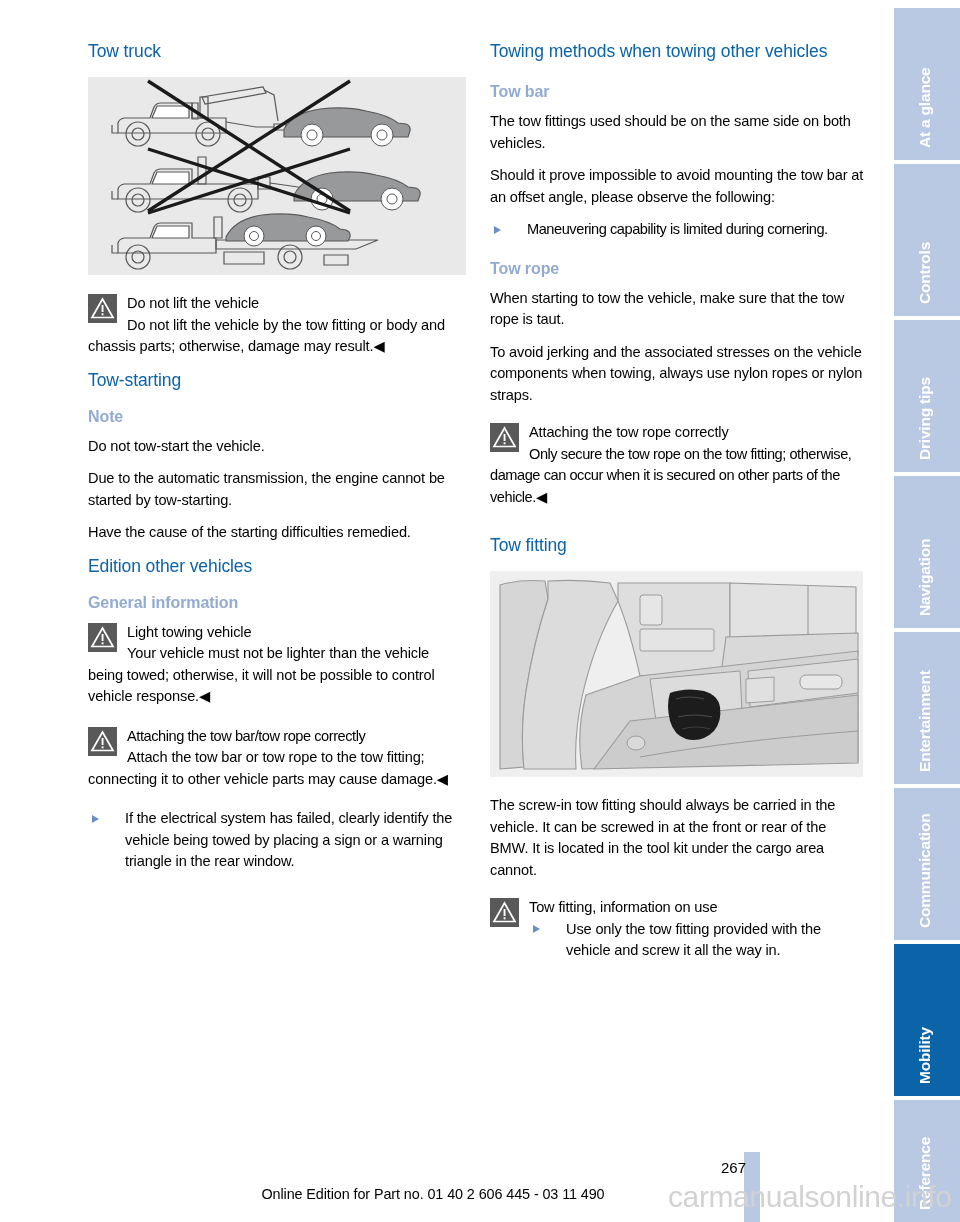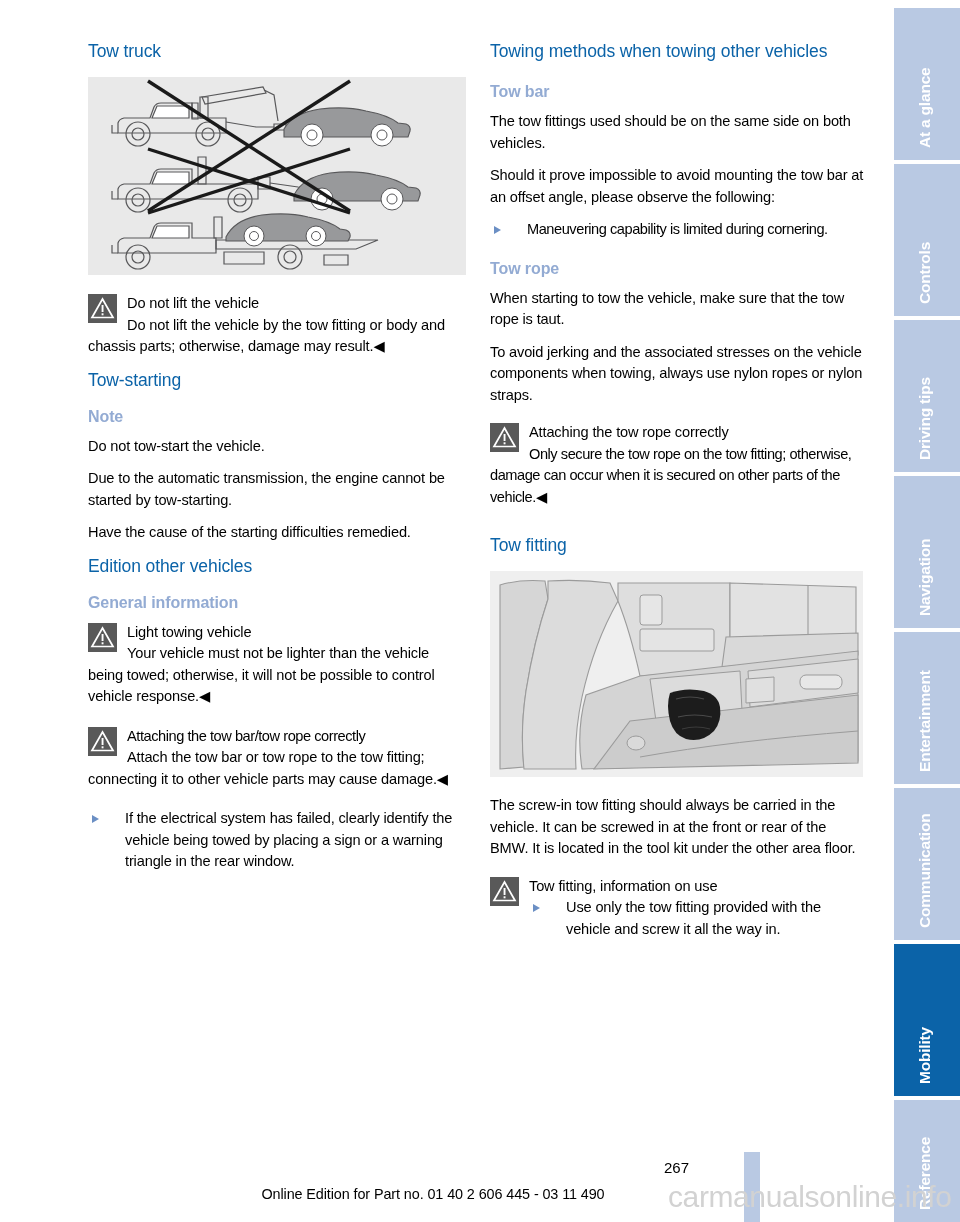--- a/index.html
+++ b/index.html
@@ -140,23 +140,23 @@
     white-space: nowrap;
     font-size: 15.5px;
     font-weight: bold;
     letter-spacing: -0.2px;
     color: #ffffff;
   }
 
   
   #pagenum {
     position: absolute;
-    left: 664px; top: 1159px;
+    left: 704px; top: 1159px;
     width: 42px;
-    text-align: left;
+    text-align: right;
     font-size: 15px;
     color: #000;
   }
   #footer-line {
     position: absolute;
     left: 88px; top: 1186px;
     width: 690px;
     text-align: center;
     font-size: 14.4px;
     color: #000;
@@ -379,21 +379,21 @@
         <ellipse cx="146" cy="172" rx="9" ry="7" fill="#dadada" stroke="#9b9b9b" stroke-width="1"></ellipse>
         <path d="M150 186 Q240 170 368 160" fill="none" stroke="#9b9b9b" stroke-width="1"></path>
 
         <path d="M180 122 Q196 116 214 120 Q228 124 230 136 Q232 150 224 160 Q212 172 196 168 Q184 164 180 150 Q176 134 180 122 Z" fill="#1c1c1c"></path>
         <path d="M186 128 Q200 124 214 128" fill="none" stroke="#4a4a4a" stroke-width="1.2"></path>
         <path d="M188 146 Q204 142 222 146" fill="none" stroke="#4a4a4a" stroke-width="1.2"></path>
         <path d="M192 158 Q206 154 220 158" fill="none" stroke="#3c3c3c" stroke-width="1.1"></path>
       </svg>
     </div>
 
-    <p class="body">The screw-in tow fitting should always be carried in the vehicle. It can be screwed in at the front or rear of the BMW. It is located in the tool kit under the other area floor.</p>
+    <p class="body">The screw-in tow fitting should always be carried in the vehicle. It can be screwed in at the front or rear of the BMW. It is located in the tool kit under the cargo area cannot.</p>
 
     <div class="warn" style="margin-top:16px;">
       <span class="warn-icon">
         <svg width="29" height="29" viewBox="0 0 29 29">
             <rect width="29" height="29" fill="#595959"></rect>
             <path d="M14.5 5 L25 23.5 L4 23.5 Z" fill="none" stroke="#fff" stroke-width="1.7"></path>
             <rect x="13.6" y="11" width="1.9" height="7" fill="#fff"></rect>
             <rect x="13.6" y="19.3" width="1.9" height="2" fill="#fff"></rect>
           </svg>
       </span>

